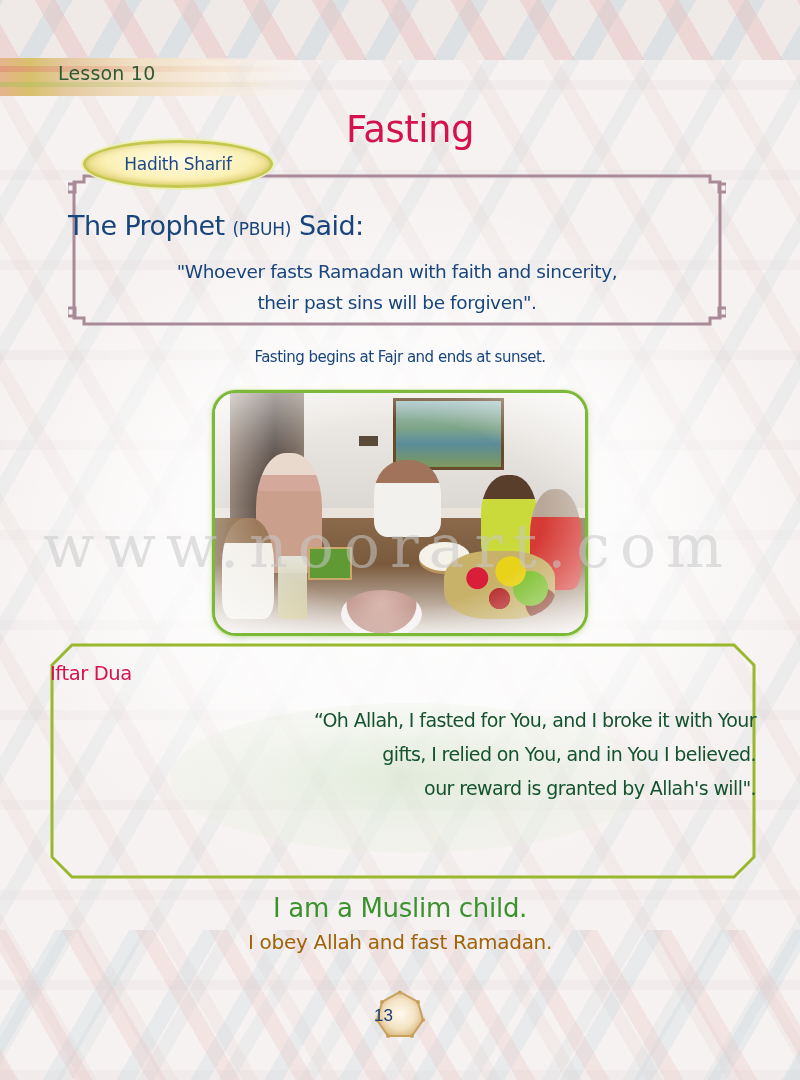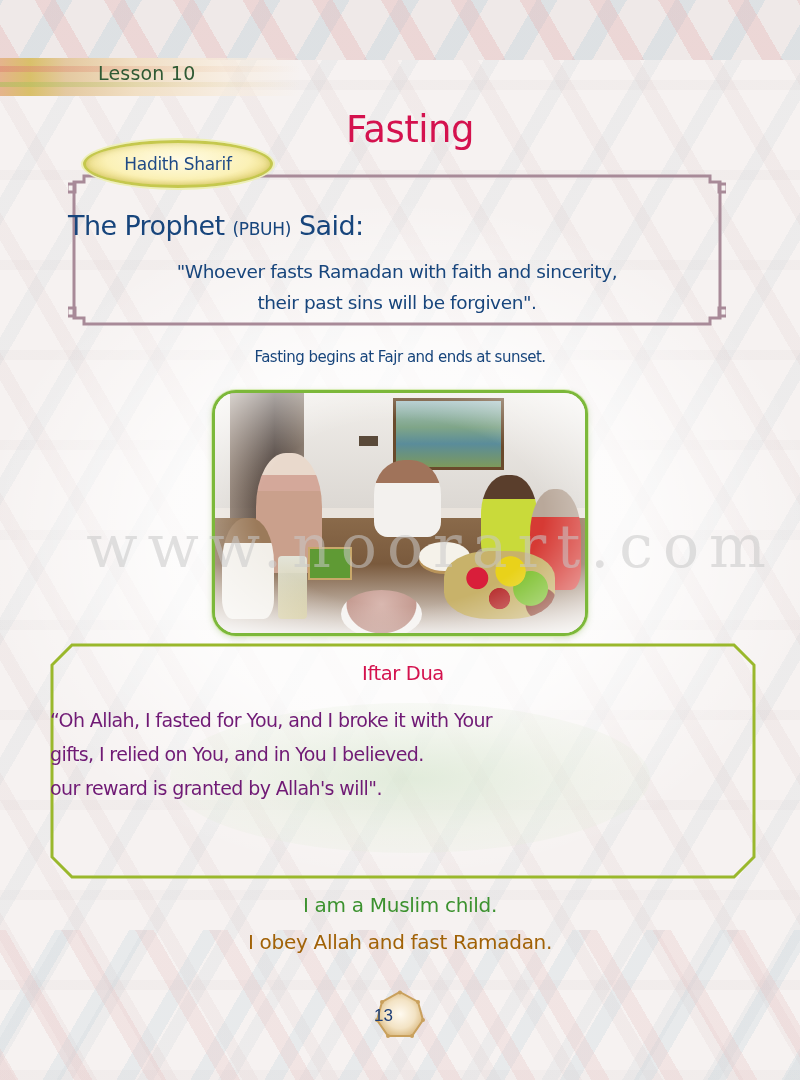--- a/index.html
+++ b/index.html
@@ -43,21 +43,21 @@
   .lesson-ribbon::before {
     content: ""; position: absolute; left: 0; top: 8px; width: 100%; height: 6px;
     background: linear-gradient(90deg, rgba(220,130,110,0.5), rgba(230,180,140,0.2) 60%, rgba(255,255,255,0));
   }
   .lesson-ribbon::after {
     content: ""; position: absolute; left: 0; top: 24px; width: 100%; height: 5px;
     background: linear-gradient(90deg, rgba(170,190,90,0.55), rgba(220,200,140,0.25) 60%, rgba(255,255,255,0));
   }
   .lesson-label {
     position: absolute; left: 58px; top: 4px; z-index: 3;
-    font-family: "DejaVu Sans", sans-serif; font-size: 19px; color: #2f5a34; letter-spacing: 0.2px; margin-left: 40px;
+    font-family: "DejaVu Sans", sans-serif; font-size: 19px; color: #2f5a34; letter-spacing: 0.2px;
   }
 
   .title {
     left: 0; width: 800px; top: 108px; text-align: center;
     font-family: "DejaVu Sans", sans-serif; font-size: 37px; color: #d4124e; letter-spacing: -0.5px; padding-left: 20px;
   }
 
   
   .hadith-frame {
     left: 68px; top: 172px; width: 658px; height: 154px;
@@ -110,44 +110,44 @@
   .photo .p-boy { left: 72%; top: 34%; width: 15%; height: 36%; background: linear-gradient(180deg, #5a3e2c 0 28%, #c9da3a 28% 100%); }
   .photo .p-kid { left: 85%; top: 40%; width: 14%; height: 42%; background: linear-gradient(180deg, #b9a89a 0 28%, #d63a34 28% 100%); }
   .photo .bowl { position: absolute; left: 34%; top: 82%; width: 22%; height: 20%; border-radius: 50%; background: radial-gradient(ellipse at 50% 30%, #d9b8b0, #c49a90 60%, #f5f3f1 62%); }
   .photo .fruit { position: absolute; left: 62%; top: 66%; width: 30%; height: 28%; border-radius: 40%; background: radial-gradient(circle at 30% 40%, #d91e3a 0 12%, transparent 13%), radial-gradient(circle at 60% 30%, #e9d21a 0 18%, transparent 19%), radial-gradient(circle at 78% 55%, #7bbf2a 0 18%, transparent 19%), radial-gradient(circle at 50% 70%, #b62a2a 0 14%, transparent 15%), radial-gradient(circle at 88% 78%, #8a3c2a 0 14%, transparent 15%), #c8b26a; }
   .photo .rice { position: absolute; left: 55%; top: 62%; width: 14%; height: 12%; border-radius: 50%; background: #f5f2ea; box-shadow: 0 3px 0 #b9945a; }
   .photo .salad { position: absolute; left: 25%; top: 64%; width: 12%; height: 14%; background: #5f9a34; border: 2px solid #c9a86a; }
   .photo .jug { position: absolute; left: 17%; top: 68%; width: 8%; height: 26%; background: linear-gradient(180deg, rgba(230,235,225,0.9), rgba(210,200,150,0.9)); border-radius: 4px; }
   .photo .vignette { position: absolute; inset: 0; background: radial-gradient(ellipse at 50% 50%, rgba(255,255,255,0) 55%, rgba(255,255,255,0.75) 100%); }
 
   .watermark {
-    left: 0; width: 776px; top: 516px; text-align: right; z-index: 5;
+    left: 0; width: 776px; top: 516px; text-align: center; z-index: 5;
     font-family: "DejaVu Serif", serif; font-size: 60px; color: rgba(200,200,200,0.55); letter-spacing: 10px; font-weight: normal;
     white-space: nowrap; line-height: 60px;
   }
 
   
   .iftar-box { left: 50px; top: 643px; width: 706px; height: 236px; }
   .iftar-box svg { position: absolute; left: 0; top: 0; }
   .iftar-glow {
     position: absolute; left: 120px; top: 60px; width: 480px; height: 150px; border-radius: 50%;
     background: radial-gradient(ellipse at 50% 50%, rgba(205,225,195,0.55) 0%, rgba(225,235,215,0.35) 50%, rgba(255,255,255,0) 100%);
   }
   .iftar-title {
-    left: 50px; width: 706px; top: 662px; text-align: center;
+    left: 50px; width: 706px; top: 662px; 
     font-family: "DejaVu Sans", sans-serif; color: #d4124e; font-size: 19.5px; letter-spacing: -0.4px;
   }
   .iftar-text {
-    left: 50px; width: 706px; top: 703px; text-align: left;
-    font-family: "DejaVu Sans", sans-serif; color: #701a75; font-size: 19px; line-height: 34px; letter-spacing: -0.6px;
+    left: 50px; width: 706px; top: 703px; text-align: right;
+    font-family: "DejaVu Sans", sans-serif; color: #14532d; font-size: 19px; line-height: 34px; letter-spacing: -0.6px;
   }
 
   .muslim-child {
     left: 0; width: 800px; top: 893px; text-align: center;
-    font-family: "DejaVu Sans", sans-serif; color: #3c922f; font-size: 20px; letter-spacing: -0.3px;
+    font-family: "DejaVu Sans", sans-serif; color: #3c922f; font-size: 26px; letter-spacing: -0.3px;
   }
   .obey {
     left: 0; width: 800px; top: 930px; text-align: center;
     font-family: "DejaVu Sans", sans-serif; color: #a16207; font-size: 20px; letter-spacing: -0.3px;
   }
 
   .page-badge {
     left: 374px; top: 990px; width: 52px; height: 52px;
     display: flex; align-items: center; justify-content: flex-start;
   }

